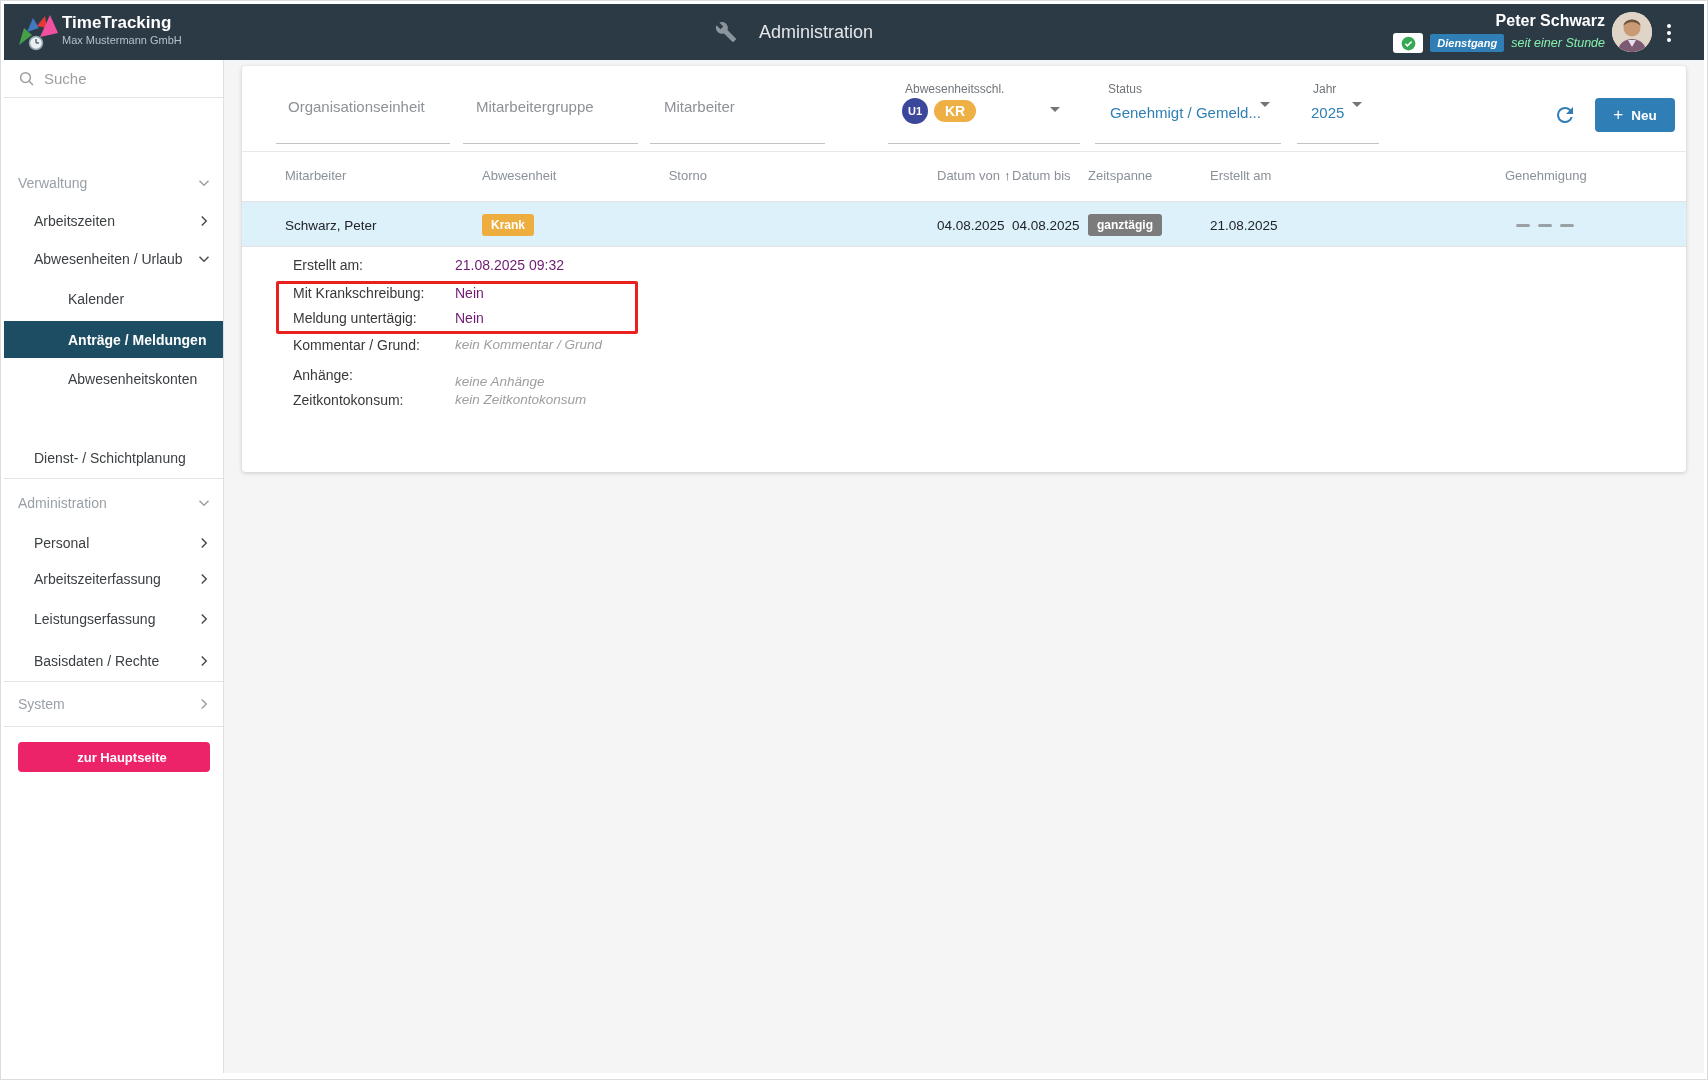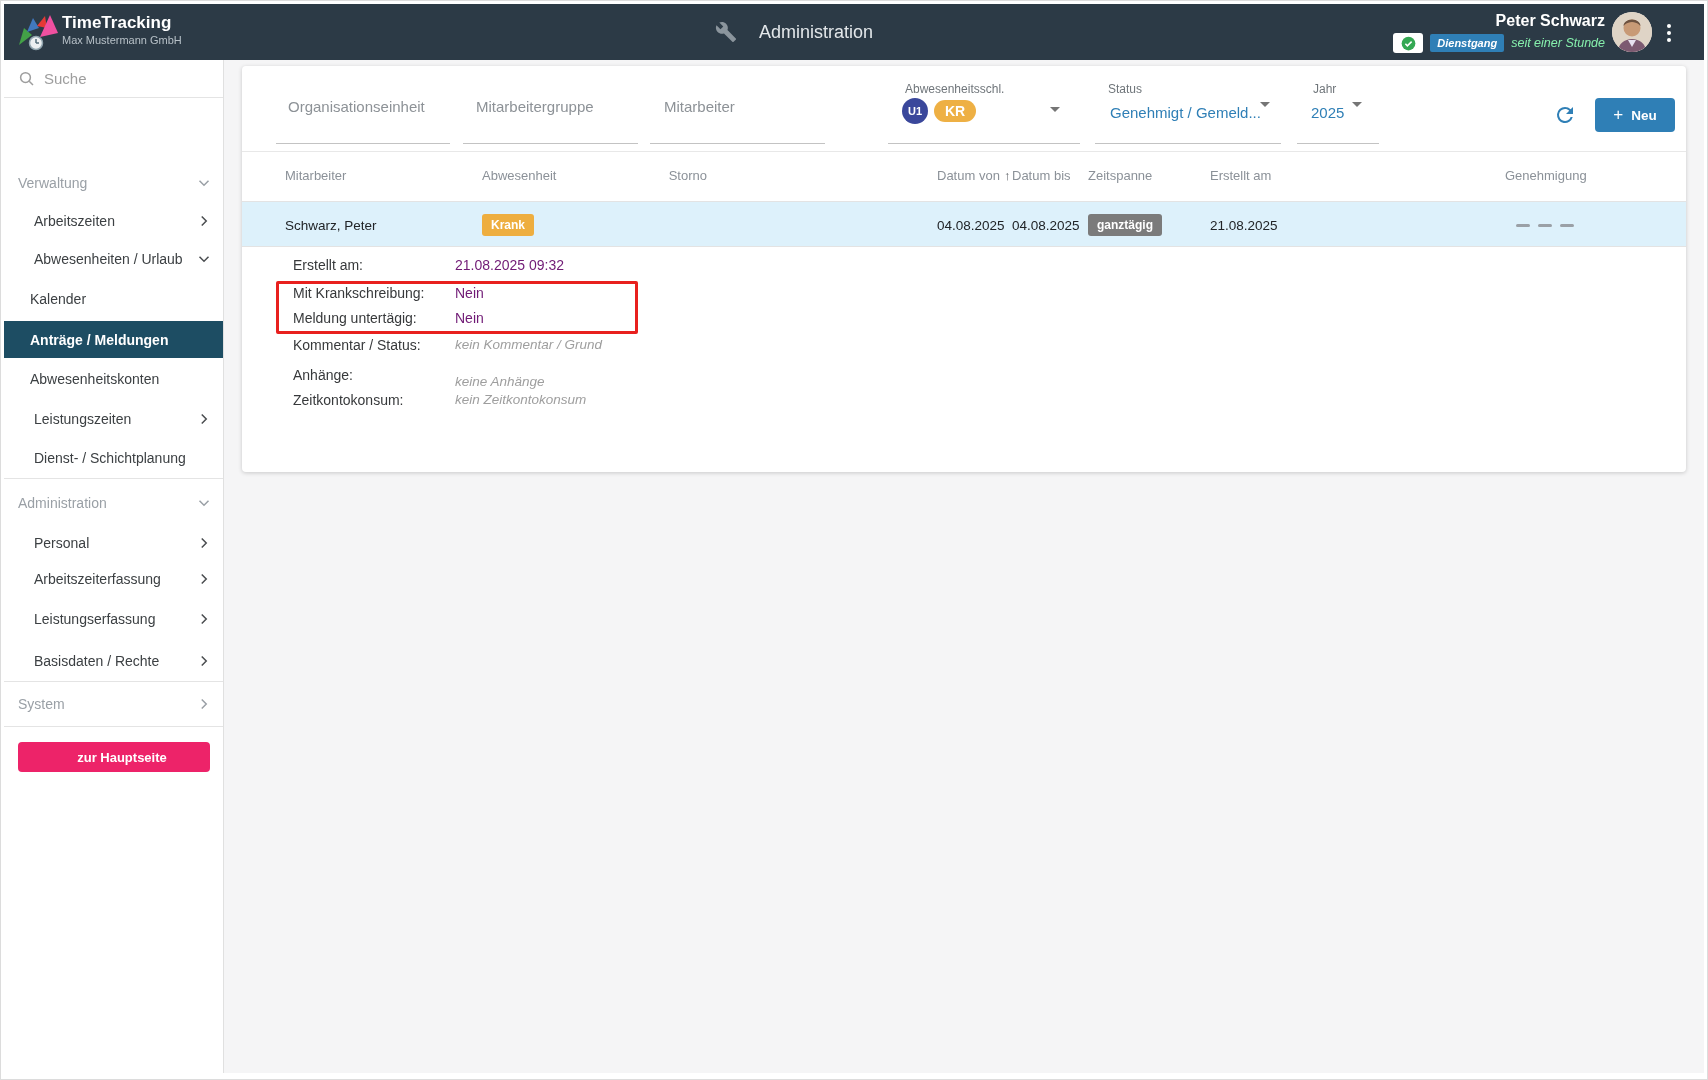--- a/index.html
+++ b/index.html
@@ -29,21 +29,21 @@
   
   .sidebar { position:absolute; left:0; top:56px; width:220px; bottom:0; background:#fff; border-right:1px solid #e0e0e0; }
   .search-row { position:absolute; left:0; top:0; right:0; height:38px; border-bottom:1px solid #e4e4e4; display:flex; align-items:center; }
   .search-icon { margin-left:14px; width:18px; height:18px; color:#9e9e9e; }
   .search-input { border:none; outline:none; margin-left:8px; font-size:15px; color:#b91c1c; width:150px; font-family:Liberation Sans, sans-serif; }
   .search-input::placeholder { color:#9e9e9e; }
   .si { position:absolute; left:0; right:0; height:38px; display:flex; align-items:center; cursor:pointer; }
   .sil { font-size:14px; color:#3c4043; }
   .l0 { margin-left:14px; color:#9aa0a6; }
   .l1 { margin-left:30px; }
-  .l2 { margin-left:26px; }
+  .l2 { margin-left:64px; }
   .si.sel { background:#1d4d63; }
   .si.sel .sil { color:#fff; font-weight:bold; }
   .chev { position:absolute; right:10px; width:18px; height:18px; }
   .chev-gray { color:#9aa0a6; } .chev-dark { color:#4a4d50; }
   .sb-div { position:absolute; left:0; right:0; height:1px; background:#e4e4e4; }
   .home-btn { position:absolute; left:14px; width:192px; height:30px; background:#ed2369; border:none; border-radius:4px; color:#fff; font-size:13px; font-weight:bold; cursor:pointer; font-family:"Liberation Sans",sans-serif;padding-left:16px; }
 
   
   .content { position:absolute; left:220px; top:56px; right:0; bottom:0; background:#f5f5f6; }
   .card { position:absolute; left:18px; top:6px; width:1444px; height:406px; background:#fff; border-radius:4px; box-shadow:0 1px 4px rgba(0,0,0,.18); }
@@ -158,26 +158,20 @@
           </svg></span>
     </div>
     <div class="si" style="top:220px">
       <span class="sil l2">Kalender</span>
     </div>
     <div class="si sel" style="top:261px;height:37px">
       <span class="sil l2">Anträge / Meldungen</span>
     </div>
     <div class="si" style="top:300px">
       <span class="sil l2">Abwesenheitskonten</span>
-    </div>
-    <div class="si" style="top:340px">
-      <span class="sil l1">Leistungszeiten</span>
-      <span class="chev chev-dark"><svg viewBox="0 0 24 24" width="18" height="18">
-            <path d="M9 6l6 6-6 6" fill="none" stroke="currentColor" stroke-width="2"></path>
-          </svg></span>
     </div>
     <div class="si" style="top:379px">
       <span class="sil l1">Dienst- / Schichtplanung</span>
     </div>
 
     <div class="sb-div" style="top:418px"></div>
 
     <div class="si" style="top:424px">
       <span class="sil l0">Administration</span>
       <span class="chev chev-gray"><svg viewBox="0 0 24 24" width="18" height="18">
@@ -295,21 +289,21 @@
       <div>
         <div class="dl" style="top:191px">Erstellt am:</div>
         <div class="dv" style="top:191px">21.08.2025 09:32</div>
 
         <div class="dl" style="top:219px">Mit Krankschreibung:</div>
         <div class="dv" style="top:219px">Nein</div>
 
         <div class="dl" style="top:244px">Meldung untertägig:</div>
         <div class="dv" style="top:244px">Nein</div>
 
-        <div class="dl" style="top:271px">Kommentar / Status:</div>
+        <div class="dl" style="top:271px">Kommentar / Grund:</div>
         <div class="dv ph" style="top:271px">kein Kommentar / Grund</div>
 
         <div class="dl" style="top:301px">Anhänge:</div>
         <div class="dv ph" style="top:308px">keine Anhänge</div>
 
         <div class="dl" style="top:326px">Zeitkontokonsum:</div>
         <div class="dv ph" style="top:326px">kein Zeitkontokonsum</div>
 
         <div class="annotation"></div>
       </div>

